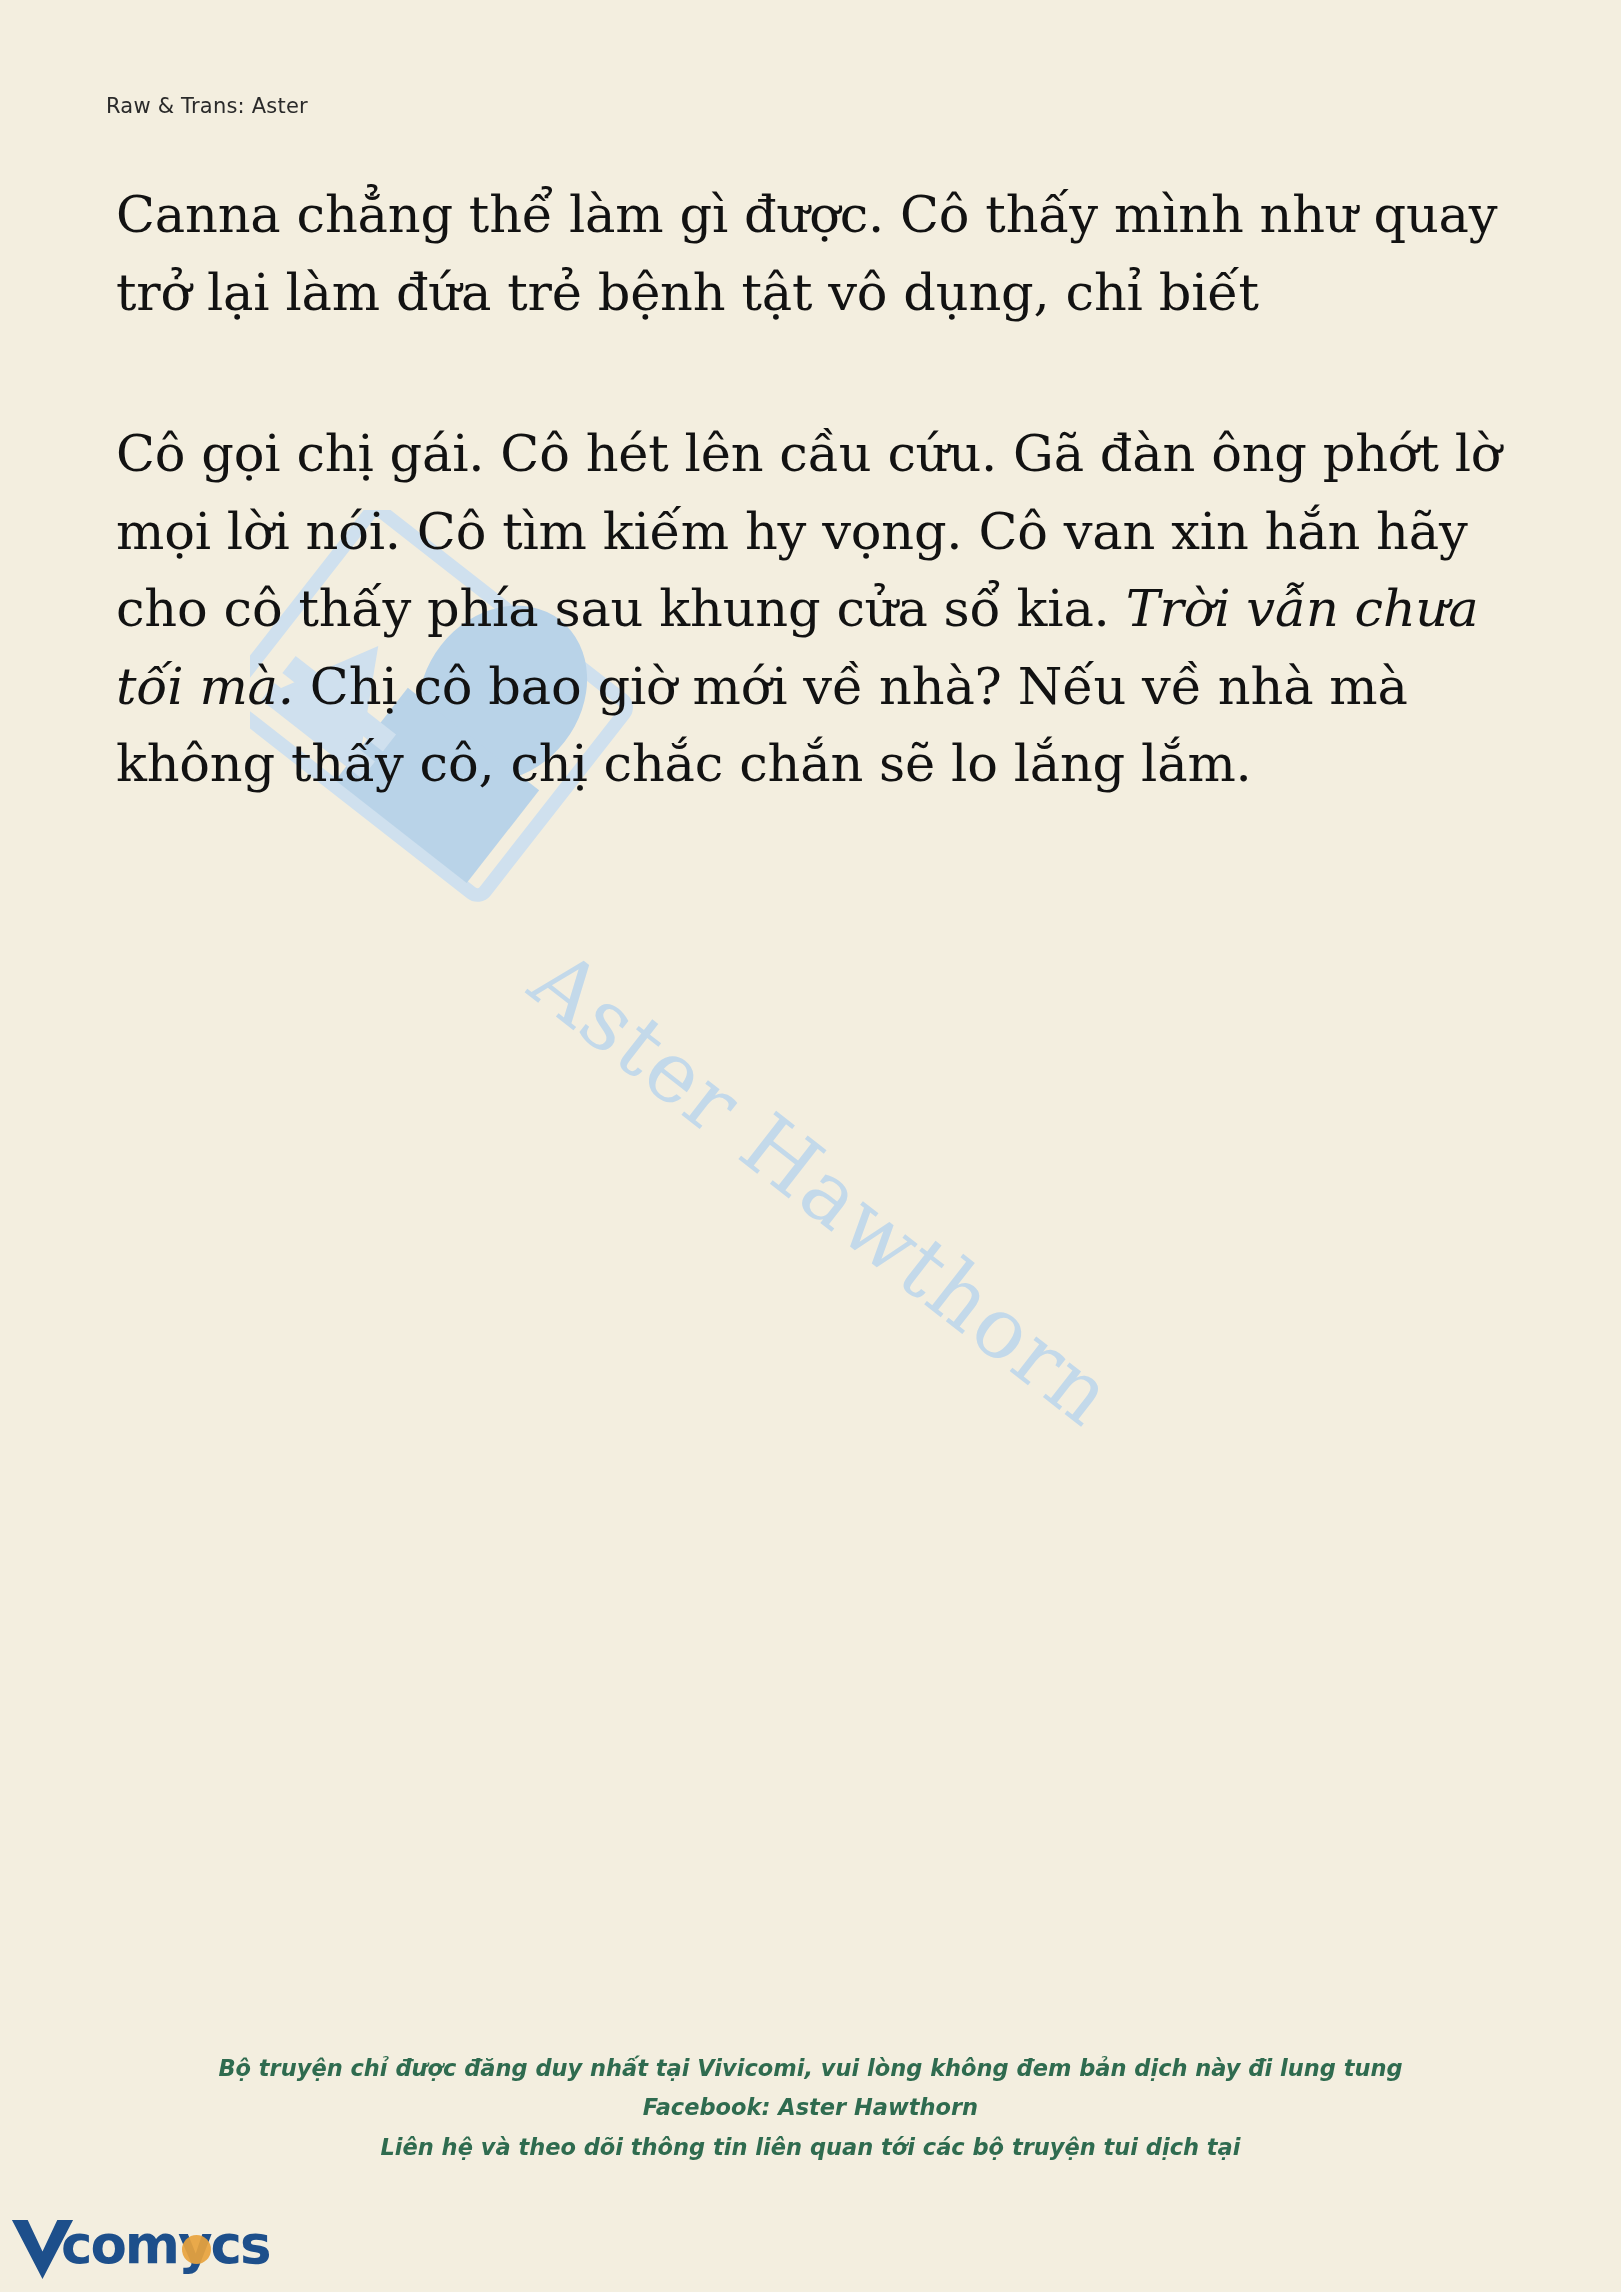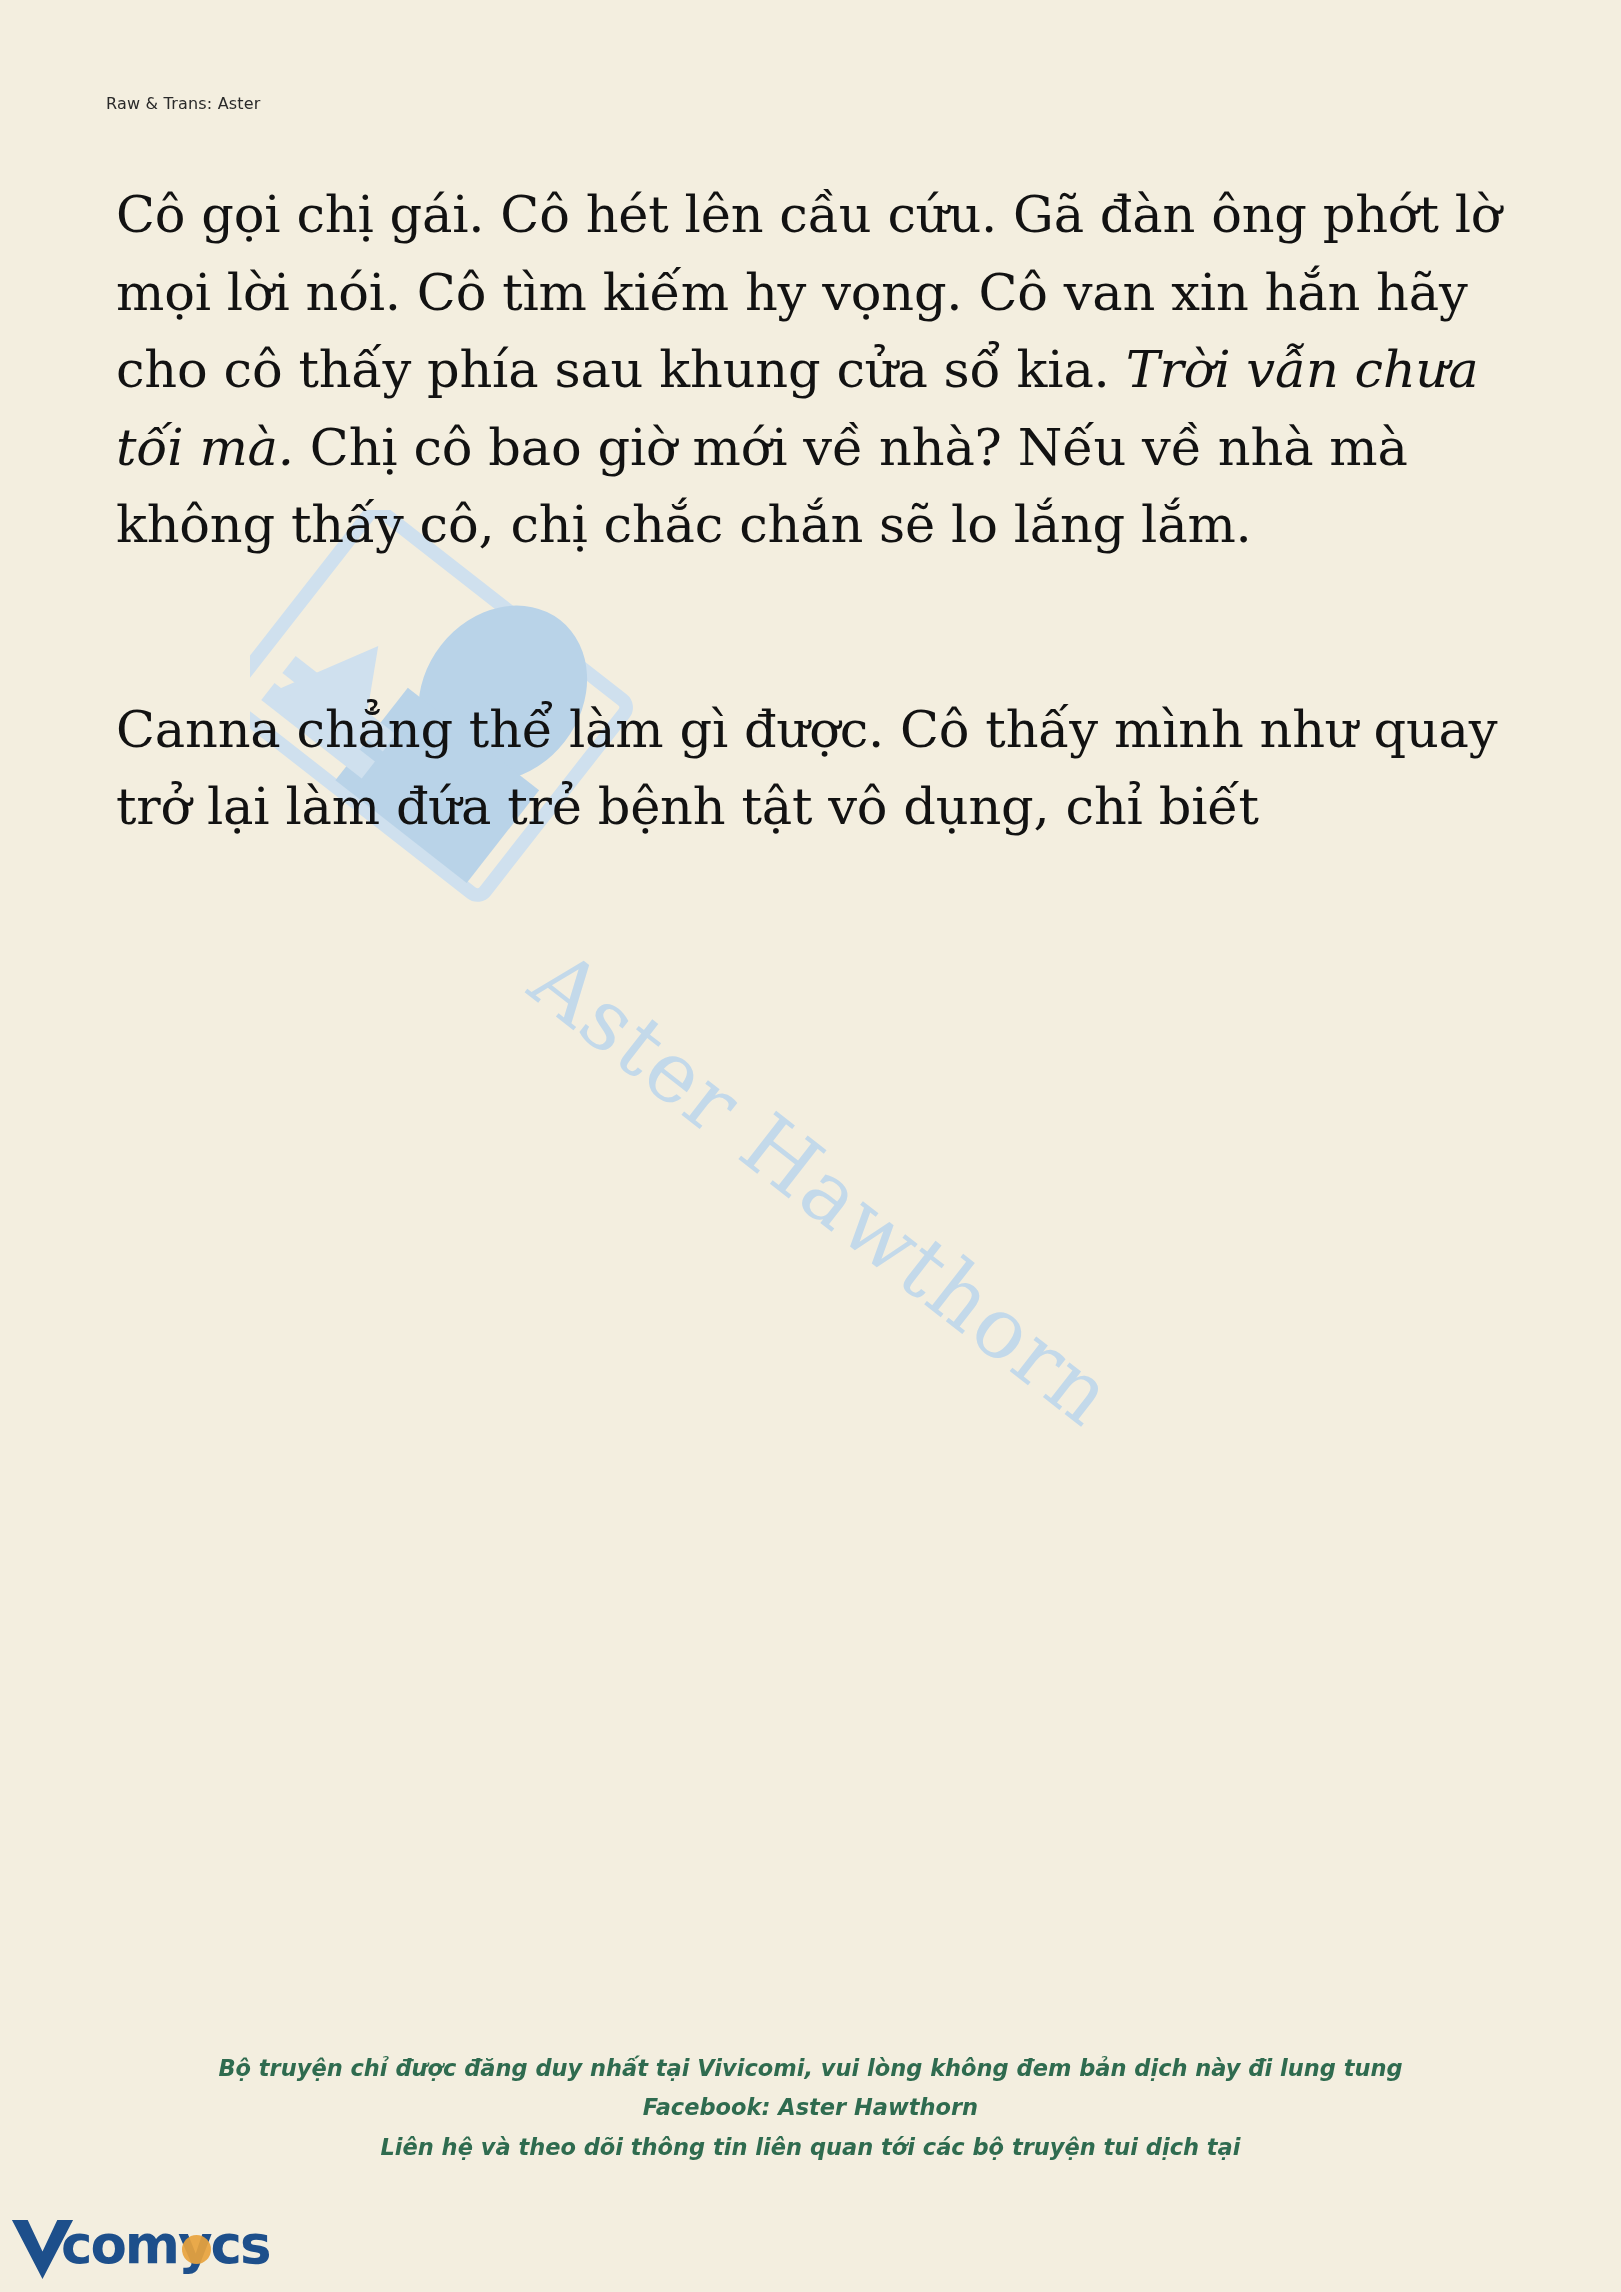--- a/index.html
+++ b/index.html
@@ -21,21 +21,21 @@
     height: 2293px;
     box-sizing: border-box;
   }
 
   
   .credit {
     position: absolute;
     top: 94px;
     left: 106px;
     font-family: "DejaVu Sans", sans-serif;
-    font-size: 16px;
+    font-size: 21px;
     color: #2a2a2a;
     letter-spacing: 0.2px;
     white-space: nowrap;
   }
 
   
   .watermark {
     position: absolute;
     left: 250px;
     top: 510px;
@@ -153,22 +153,22 @@
         <ellipse cx="250" cy="150" rx="80" ry="95" fill="#b9d3e8"></ellipse>
         <rect x="170" y="205" width="170" height="120" fill="#b9d3e8"></rect>
         <rect x="60" y="250" width="130" height="22" fill="#cfe0ee"></rect>
         <rect x="60" y="285" width="130" height="22" fill="#cfe0ee"></rect>
       </g>
     </svg>
     <div class="wm-text">Aster Hawthorn</div>
   </div>
 
   <div class="content">
+    <p class="para">Canna chẳng thể làm gì được. Cô thấy mình như quay trở lại làm đứa trẻ bệnh tật vô dụng, chỉ biết</p>
     <p class="para gap-big"><span>Cô gọi chị gái. Cô hét lên cầu cứu. Gã đàn ông phớt lờ mọi lời nói. Cô tìm kiếm hy vọng. Cô van xin hắn hãy cho cô thấy phía sau khung cửa sổ kia. </span><i>Trời vẫn chưa tối mà.</i><span> Chị cô bao giờ mới về nhà? Nếu về nhà mà không thấy cô, chị chắc chắn sẽ lo lắng lắm.</span></p>
-    <p class="para">Canna chẳng thể làm gì được. Cô thấy mình như quay trở lại làm đứa trẻ bệnh tật vô dụng, chỉ biết</p>
   </div>
 
   <div class="footer-note">
     <div>Bộ truyện chỉ được đăng duy nhất tại Vivicomi, vui lòng không đem bản dịch này đi lung tung</div>
     <div>Facebook: Aster Hawthorn</div>
     <div>Liên hệ và theo dõi thông tin liên quan tới các bộ truyện tui dịch tại</div>
   </div>
 
   <div class="brand">
     <svg class="brand-v" viewBox="0 0 70 70">

